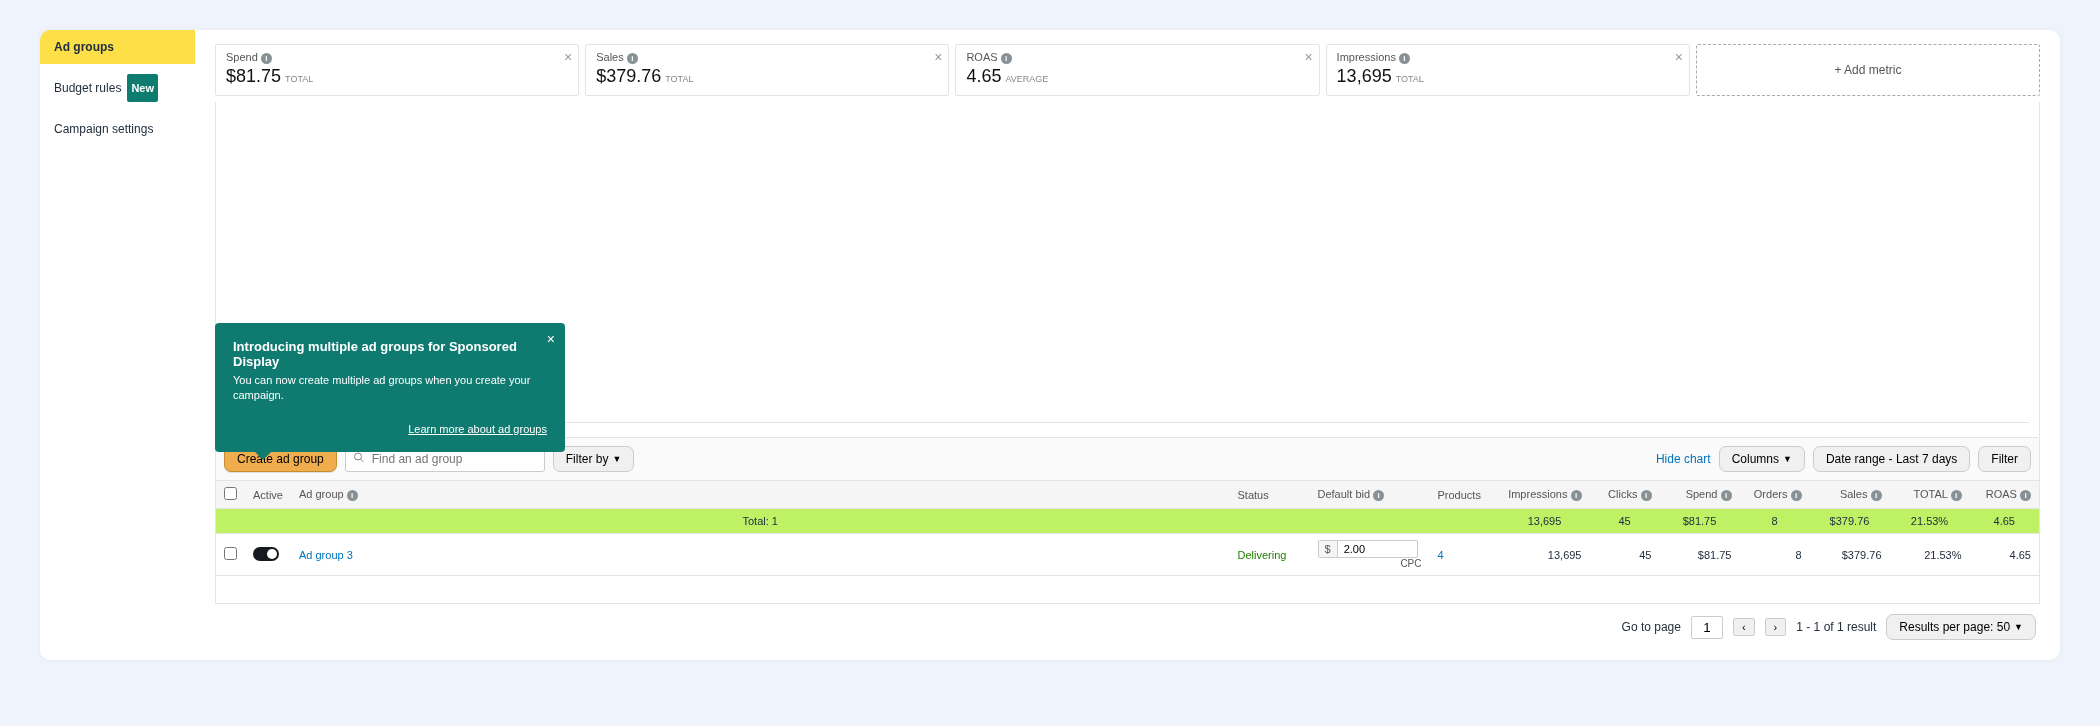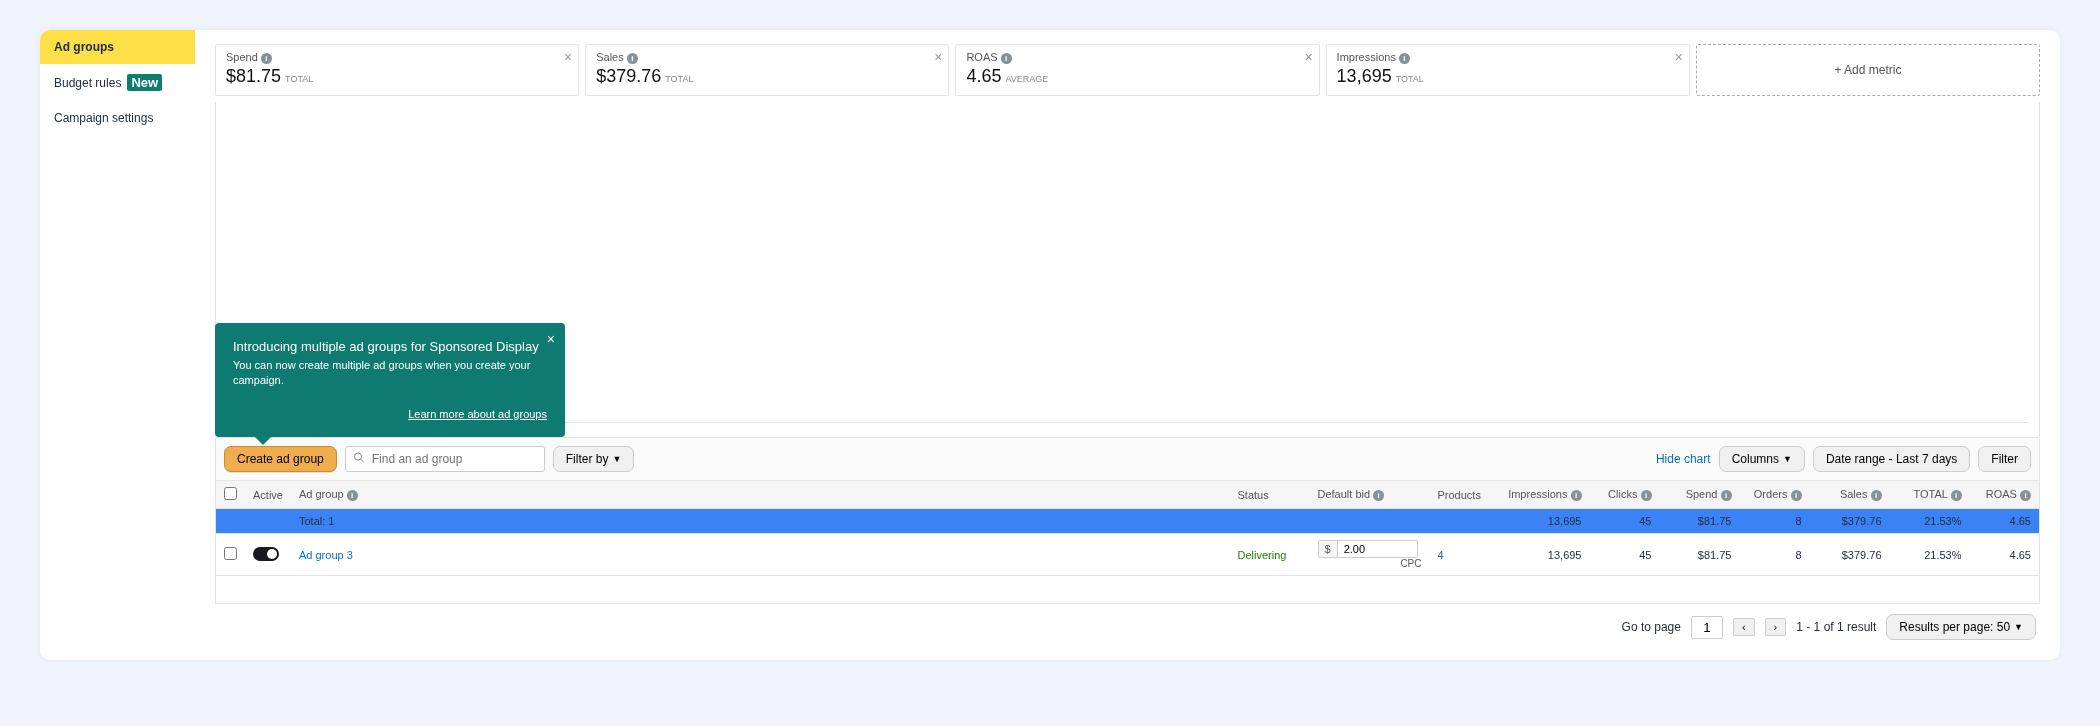--- a/index.html
+++ b/index.html
@@ -1,52 +1,52 @@
 <!DOCTYPE html>
 <html><head>
 <meta charset="utf-8">
 <style>
 * { box-sizing: border-box; margin: 0; padding: 0; font-family: -apple-system, BlinkMacSystemFont, "Segoe UI", Arial, sans-serif; }
 body { background: #eef3fc; padding: 30px 40px; font-size: 12px; color: #232f3e; }
 .frame { background: #fff; border-radius: 10px; box-shadow: 0 0 5px rgba(0,0,0,0.05); display: flex; min-height: 630px; overflow: hidden; }
 .sidebar { width: 155px; flex-shrink: 0; padding-top: 0; }
 .sidebar-item { padding: 10px 14px; font-size: 12px; cursor: pointer; display: flex; align-items: center; gap: 6px; }
 .sidebar-item.active { background: #fde047; font-weight: bold; }
-.badge-new { background: #0e7c6f; color: #fff; font-size: 13px; padding: 1px 4px; border-radius: 2px; font-weight: bold; }
+.badge-new { background: #0e7c6f; color: #fff; font-size: 11px; padding: 8px 4px; border-radius: 2px; font-weight: bold; }
 .main { flex: 1; padding: 14px 20px 20px 20px; display: flex; flex-direction: column; position: relative; }
 .metrics-row { display: flex; gap: 6px; margin-bottom: 6px; }
 .metric-card { flex: 1; border: 1px solid #e4e4e4; background: #fff; padding: 6px 10px 8px 10px; position: relative; border-radius: 2px; }
 .metric-label { font-size: 11px; color: #555; }
 .metric-value { font-size: 18px; font-weight: 400; color: #111; margin-top: 2px; display: flex; align-items: baseline; gap: 4px; }
 .metric-sub { font-size: 9px; color: #888; font-weight: normal; }
 .metric-close { position: absolute; top: 4px; right: 6px; color: #999; cursor: pointer; font-size: 14px; }
 .info-i { display: inline-block; width: 11px; height: 11px; border-radius: 50%; background: #879196; color: #fff; font-size: 8px; text-align: center; line-height: 11px; font-style: normal; font-weight: bold; vertical-align: middle; }
 .add-metric { flex: 1; border: 1px dashed #aaa; display: flex; align-items: center; justify-content: center; color: #555; font-size: 12px; cursor: pointer; border-radius: 2px; }
 .chart-area { flex: 1; border: 1px solid #e4e4e4; border-top: none; min-height: 230px; position: relative; background: #fff; border-radius: 0 0 2px 2px; }
 .chart-divider { border-top: 1px solid #e4e4e4; position: absolute; bottom: 14px; left: 10px; right: 10px; }
 .tooltip-popover { position: absolute; top: 0px; left: 0px; width: 350px; background: #0f7b70; color: #fff; padding: 16px 18px; border-radius: 4px; font-size: 12px; z-index: 10; }
 .tooltip-popover::after { content: ''; position: absolute; bottom: -8px; left: 40px; border-left: 8px solid transparent; border-right: 8px solid transparent; border-top: 8px solid #0f7b70; }
-.tooltip-title { font-weight: normal; font-size: 13px; margin-bottom: 4px; }
+.tooltip-title { font-weight: bold; font-size: 13px; margin-bottom: 4px; }
 .tooltip-body { font-size: 11px; line-height: 1.4; }
 .tooltip-link { text-align: right; margin-top: 18px; }
 .tooltip-link a { color: #fff; text-decoration: underline; font-size: 11px; }
 .tooltip-close { position: absolute; top: 8px; right: 10px; color: #fff; cursor: pointer; font-size: 14px; }
 .toolbar { display: flex; align-items: center; gap: 8px; padding: 8px 0; border: 1px solid #e4e4e4; border-top: none; background: #fafafa; padding-left: 8px; padding-right: 8px; }
 .btn { padding: 5px 12px; border: 1px solid #ccc; background: #f0f0f0; border-radius: 7px; cursor: pointer; font-size: 12px; display: inline-flex; align-items: center; gap: 4px; }
 .btn-primary { background: #f0ad4e; border-color: #c88c2e; box-shadow: 0 1px 0 rgba(0,0,0,0.1); }
 .search-box { position: relative; }
 .search-box input { padding: 5px 8px 5px 26px; border: 1px solid #ccc; border-radius: 3px; width: 200px; font-size: 12px; }
 .search-box .sicon { position: absolute; left: 8px; top: 50%; transform: translateY(-50%); color: #888; }
 .toolbar-right { margin-left: auto; display: flex; align-items: center; gap: 8px; }
 .link-btn { color: #0073bb; cursor: pointer; font-size: 12px; }
 .table { border: 1px solid #e4e4e4; border-top: none; width: 100%; border-collapse: collapse; }
 .table th, .table td { padding: 6px 8px; text-align: left; font-size: 11px; border-bottom: 1px solid #e4e4e4; }
 .table th { background: #f5f5f5; font-weight: normal; color: #555; }
 .table td.num, .table th.num { text-align: right; }
-.table tr.total-row td { background: #3b82f6; }
+.table tr.total-row td { background: #bef264; text-align: center; }
 .toggle { width: 26px; height: 14px; background: #16191f; border-radius: 7px; position: relative; display: inline-block; }
 .toggle::after { content: ''; width: 10px; height: 10px; background: #fff; border-radius: 50%; position: absolute; top: 2px; right: 2px; }
 .link { color: #0073bb; cursor: pointer; }
 .status-delivering { color: #1d8102; }
 .bid-input { display: flex; align-items: center; border: 1px solid #ccc; border-radius: 2px; width: 100px; }
 .bid-input .cur { padding: 2px 6px; border-right: 1px solid #ccc; color: #555; background: #f5f5f5; }
 .bid-input input { border: none; padding: 2px 6px; width: 60px; font-size: 11px; outline: none; }
 .bid-sub { text-align: right; font-size: 10px; color: #555; margin-top: 0; }
 .footer { display: flex; justify-content: flex-end; align-items: center; gap: 10px; padding: 10px 4px 0 4px; font-size: 12px; }
 .page-input { width: 32px; border: 1px solid #ccc; border-radius: 2px; padding: 3px; text-align: center; }

